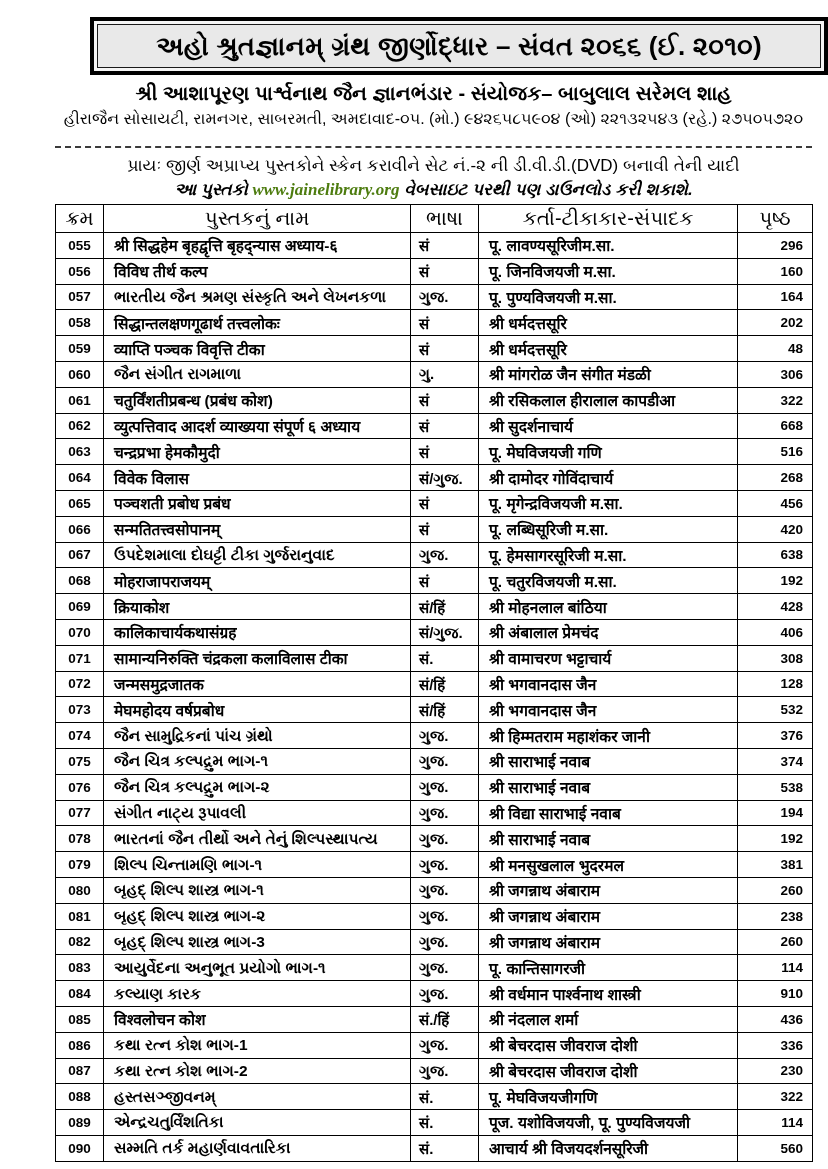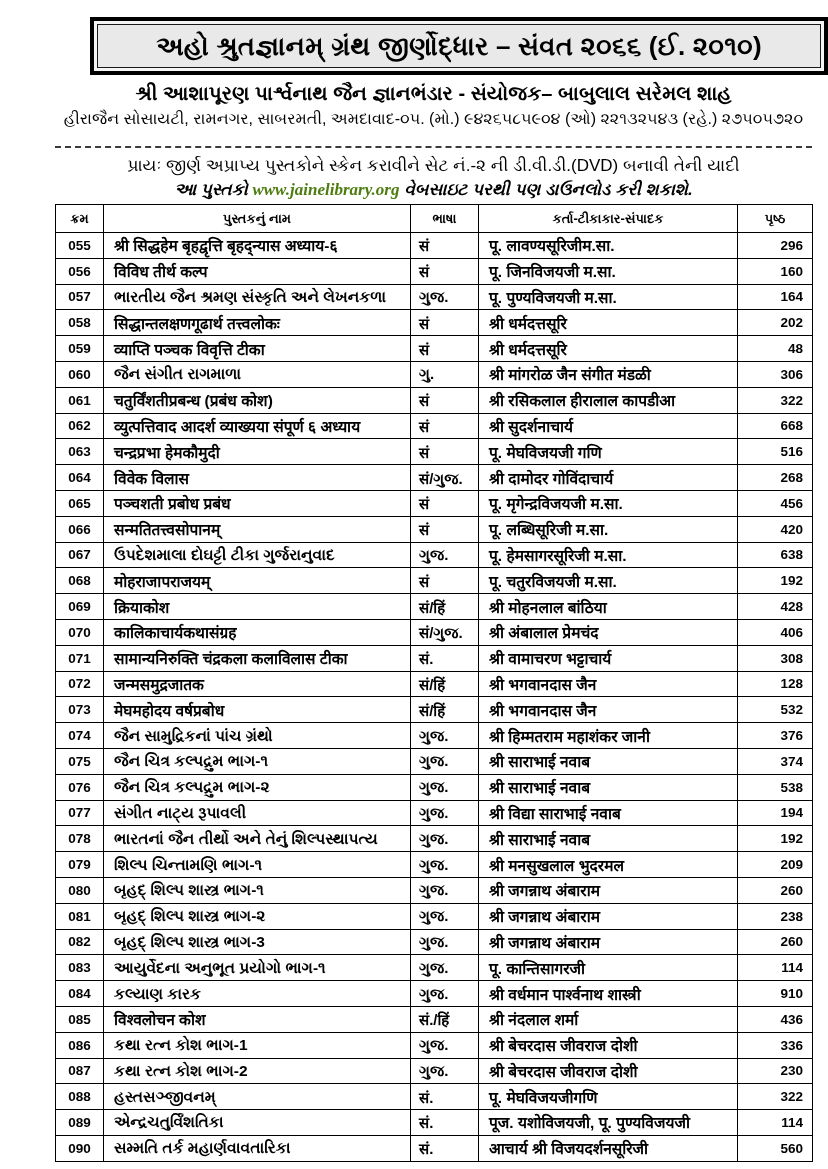--- a/index.html
+++ b/index.html
@@ -44,21 +44,21 @@
   }
 
   table.books {
     position:absolute; left:55px; top:204px; width:757px;
     border-collapse:collapse; table-layout:fixed;
   }
   table.books th, table.books td {
     border:1.6px solid #000; overflow:hidden; white-space:nowrap;
   }
   table.books th {
-    height:28px; font-size:13px; font-weight:700; text-align:center;
+    height:28px; font-size:20px; font-weight:400; text-align:center;
     vertical-align:middle; padding:0 2px;
   }
   table.books td {
     height:25.8px; font-weight:700; vertical-align:middle;
   }
   col.w-no{width:48px;} col.w-name{width:307px;} col.w-lang{width:68px;}
   col.w-author{width:259px;} col.w-pages{width:75px;}
   td.c-no   { font-size:13.5px; text-align:center; }
   td.c-name { font-size:15.5px; text-align:left; padding-left:10px; }
   td.c-lang { font-size:15px;  text-align:left; padding-left:8px; }
@@ -272,21 +272,21 @@
           <td class="c-name">ભારતનાં જૈન તીર્થો અને તેનું શિલ્પસ્થાપત્ય</td>
           <td class="c-lang">ગુજ.</td>
           <td class="c-author">श्री साराभाई नवाब</td>
           <td class="c-pages">192</td>
         </tr>
         <tr>
           <td class="c-no">079</td>
           <td class="c-name">શિલ્પ ચિન્તામણિ ભાગ-૧</td>
           <td class="c-lang">ગુજ.</td>
           <td class="c-author">श्री मनसुखलाल भुदरमल</td>
-          <td class="c-pages">209</td>
+          <td class="c-pages">381</td>
         </tr>
         <tr>
           <td class="c-no">080</td>
           <td class="c-name">બૃહદ્ શિલ્પ શાસ્ત્ર ભાગ-૧</td>
           <td class="c-lang">ગુજ.</td>
           <td class="c-author">श्री जगन्नाथ अंबाराम</td>
           <td class="c-pages">260</td>
         </tr>
         <tr>
           <td class="c-no">081</td>

